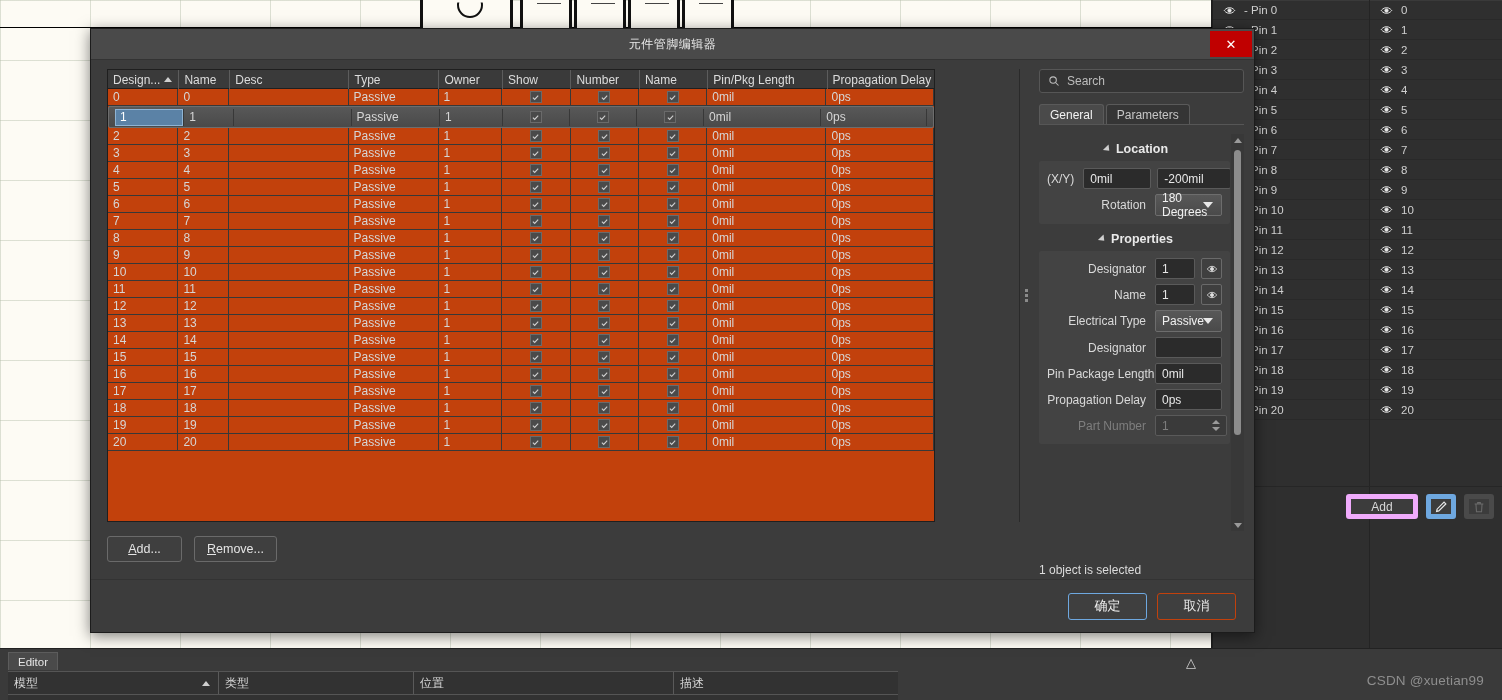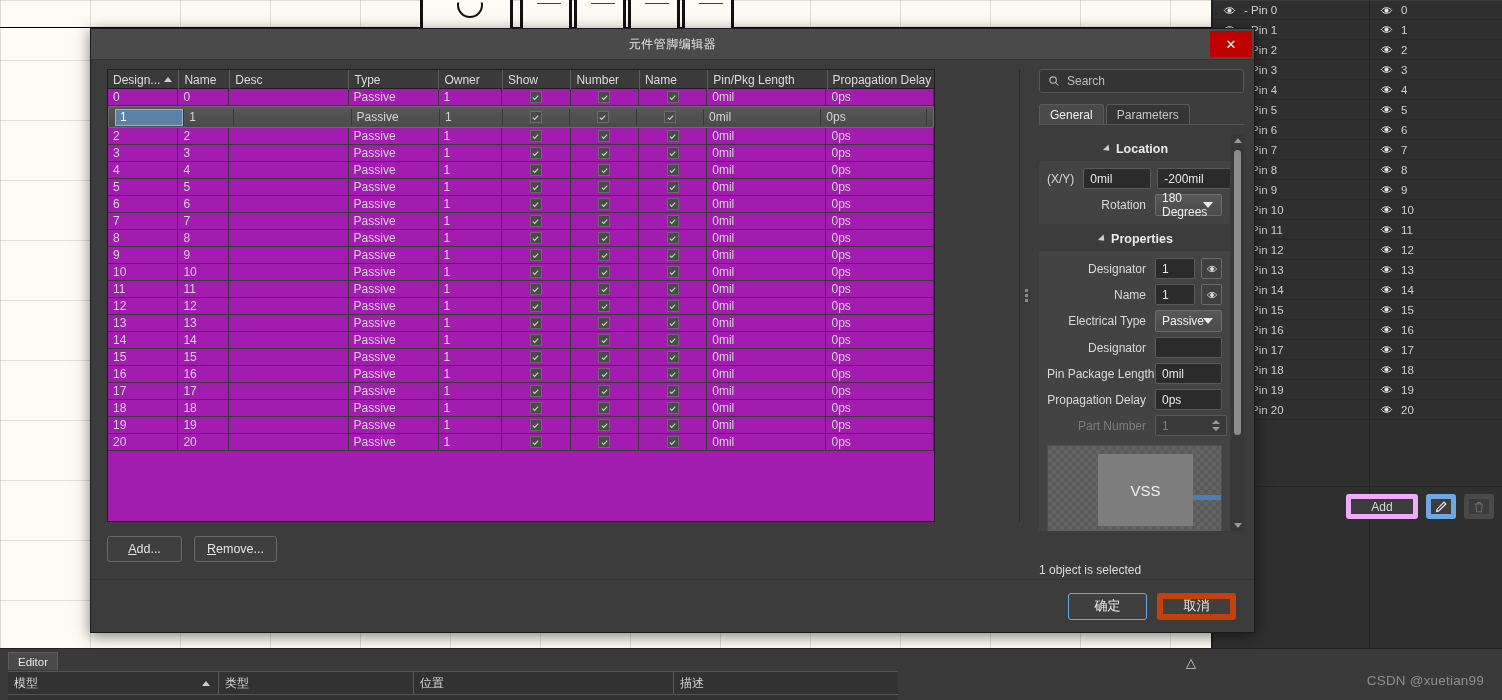--- a/index.html
+++ b/index.html
@@ -131,21 +131,21 @@
     position: absolute; right: 2px; top: 2px; width: 42px; height: 26px;
     background: #c00000; color: #fff; display:flex; align-items:center; justify-content:center;
     font-size: 13px; font-weight: bold;
   }
 
   .dlg-body { position: absolute; left: 0; top: 31px; right: 0; bottom: 53px; }
 
   
   .grid-wrap {
     position: absolute; left: 16px; top: 9px; width: 828px; bottom: 57px;
-    background: #a21caf; border: 1px solid #1f1f1f;
+    background: #c2410c; border: 1px solid #1f1f1f;
   }
   .grid-head { display: flex; height: 19px; background: #3a3a3a; border-bottom: 1px solid #1f1f1f; }
   .gh {
     position: relative; font-size: 12px; color: #dcdcdc;
     padding-left: 5px; display:flex; align-items:center; gap: 4px;
     border-left: 1px solid #5c5c5c; height: 19px; overflow: hidden; white-space: nowrap;
   }
   .gh:first-child { border-left: none; }
   .grid-rows { position: absolute; left:0; right:0; top: 19px; bottom: 0; overflow: hidden; }
   .grow { display: flex; height: 17px; align-items: center; border-bottom: 1px solid #383838; }
@@ -285,21 +285,21 @@
     background: #3c3c3c; border-top: 1px solid #333;
     display: flex; align-items: center; justify-content: flex-end; gap: 10px; padding-right: 18px;
   }
   .btn-ok {
     width: 79px; height: 27px; background: #3f3f3f;
     border: 1px solid #6ea8e0; border-radius: 3px; color: #f0f0f0; font-size: 13px;
     display:flex; align-items:center; justify-content:center;
   }
   .btn-cancel {
     width: 79px; height: 27px; background: #3f3f3f;
-    border: 6px solid #c2410c; border-radius: 3px; color: #e8e8e8; font-size: 13px;
+    border: 1px solid #c2410c; border-radius: 3px; color: #e8e8e8; font-size: 13px;
     display:flex; align-items:center; justify-content:center;
   }
 </style>
 </head>
 <body>
 
 <div id="root">
 
   <div class="bg-canvas">
     <div class="bg-canvas-rule"></div>
@@ -1533,24 +1533,20 @@
 
             <div class="frow">
               <div class="flabel dim">Part Number</div>
               <div class="fld dim">1</div>
               <div class="spin">
                 <i class="up"></i>
                 <i class="dn"></i>
               </div>
             </div>
 
-            <div class="preview">
-              <div class="pv-body">VSS</div>
-              <div class="pv-pin"></div>
-            </div>
           </div>
         </div>
 
         <div class="vscroll">
           <div class="vs-up">
               <i></i>
             </div>
           <div class="vs-thumb"></div>
           <div class="vs-dn">
               <i></i>

